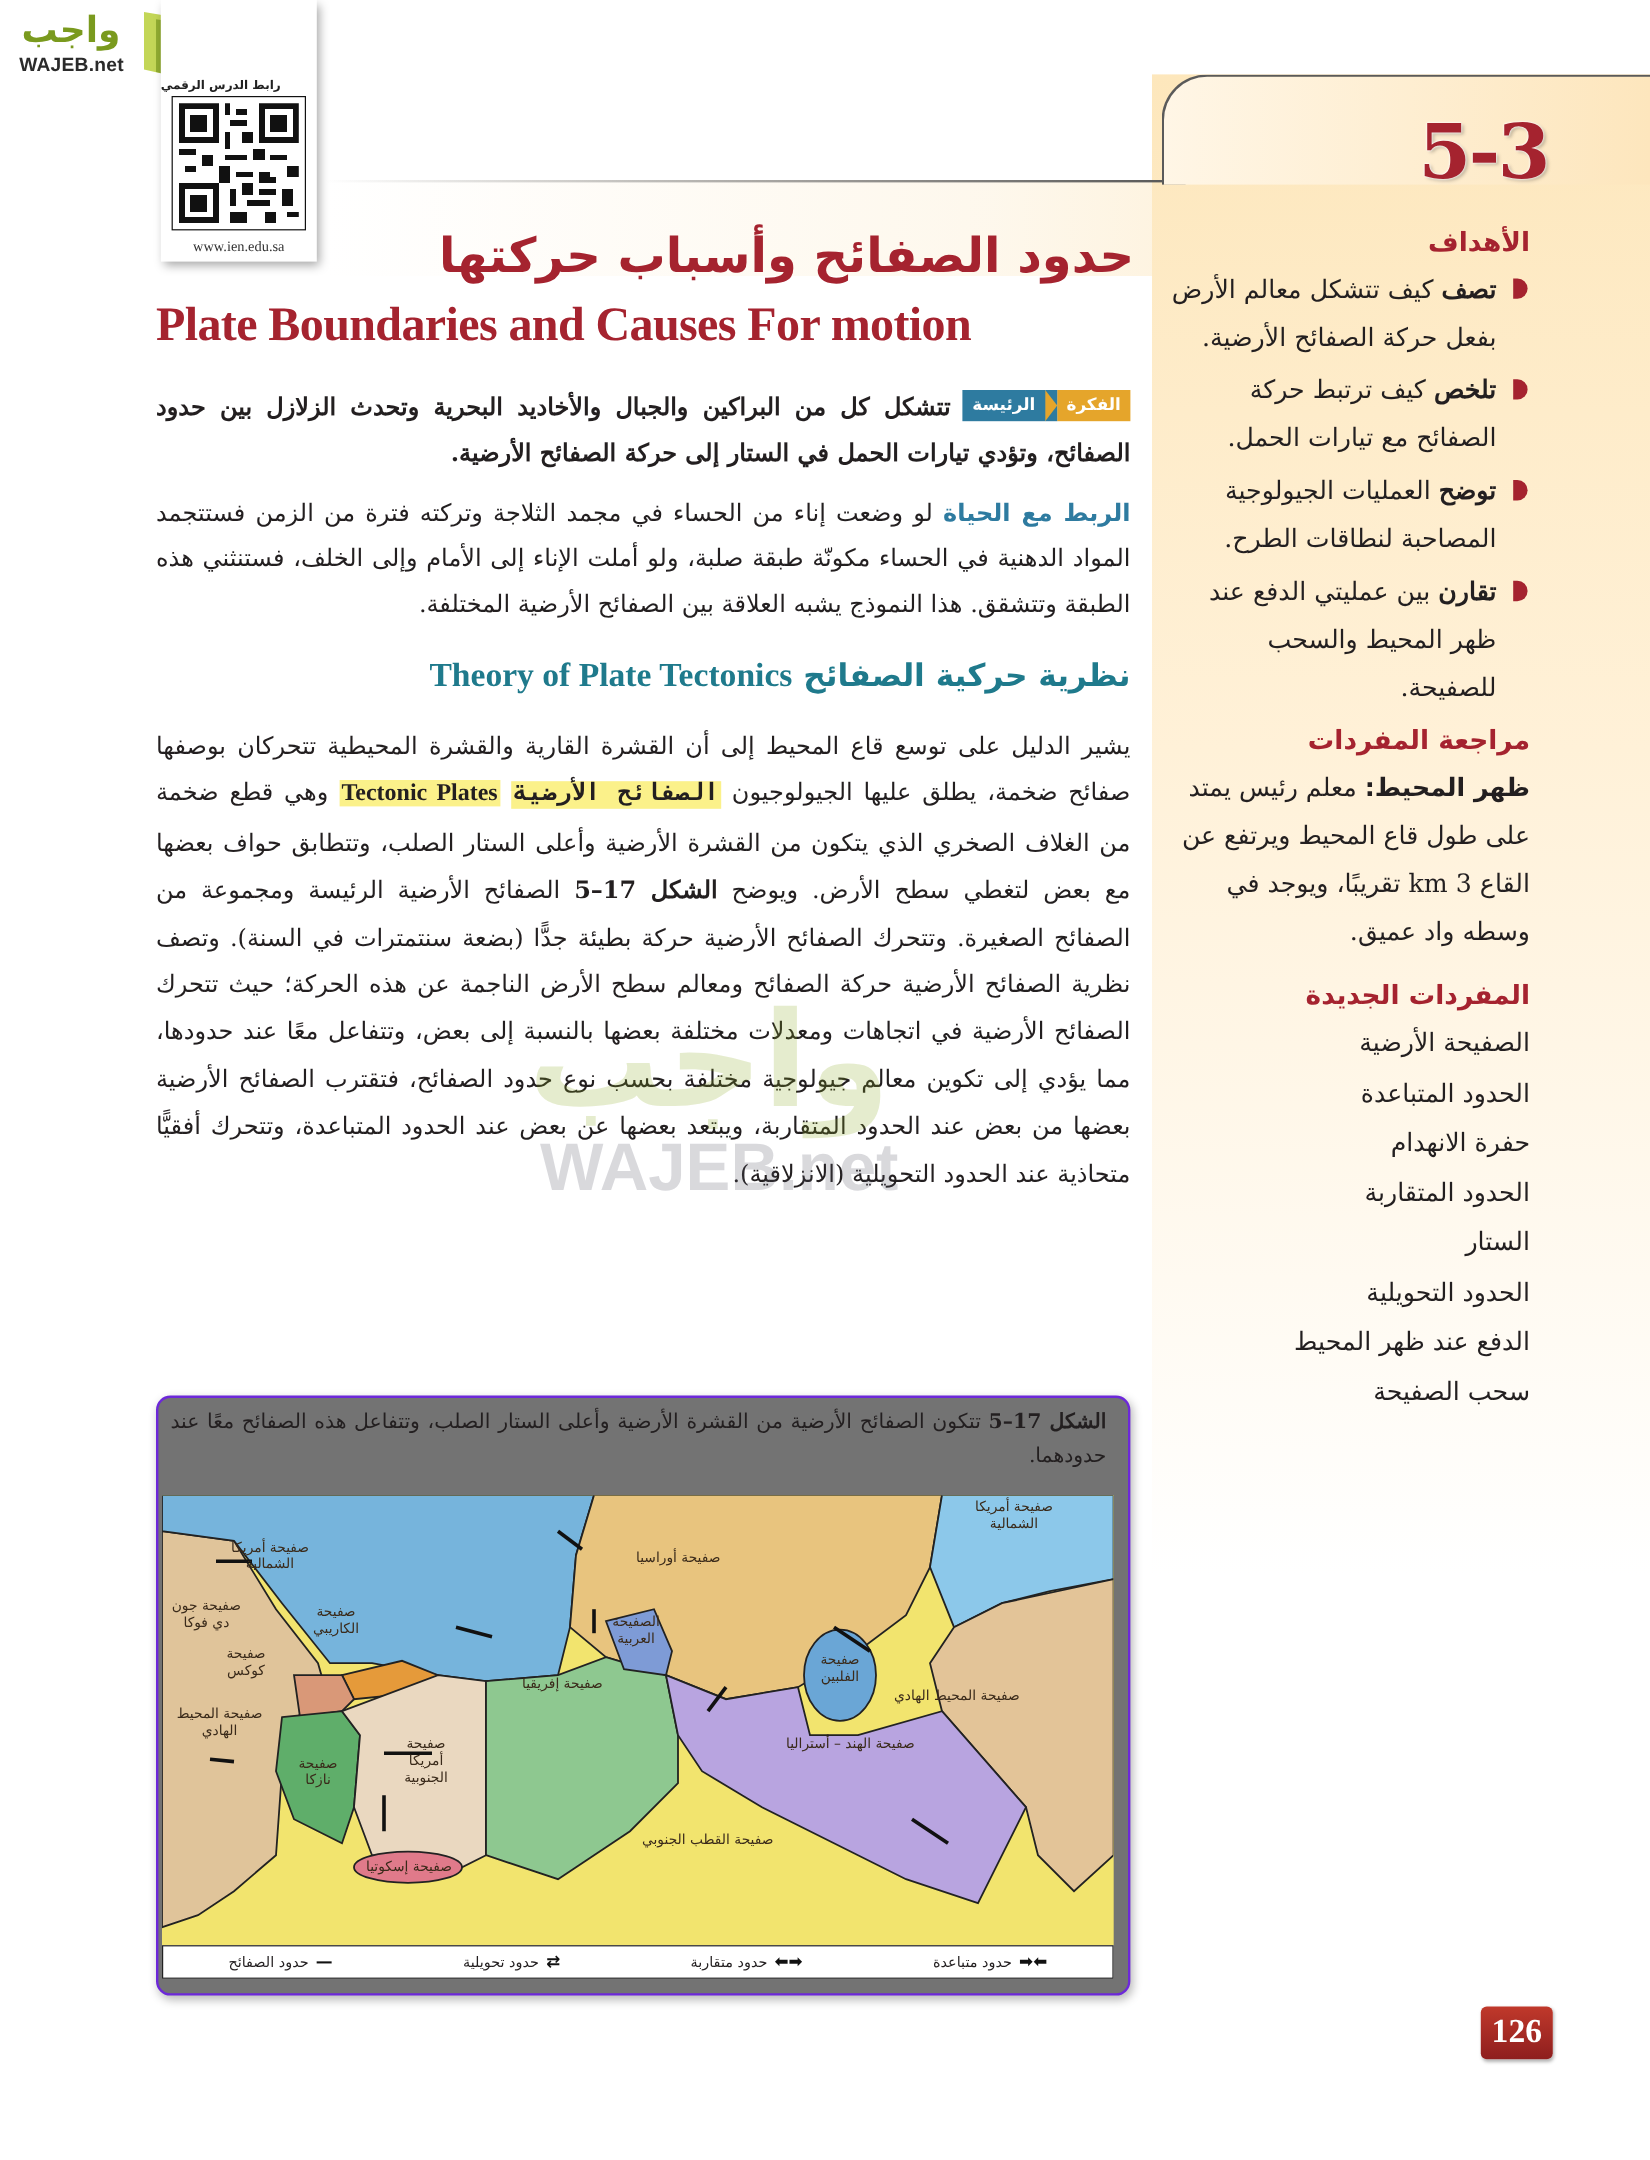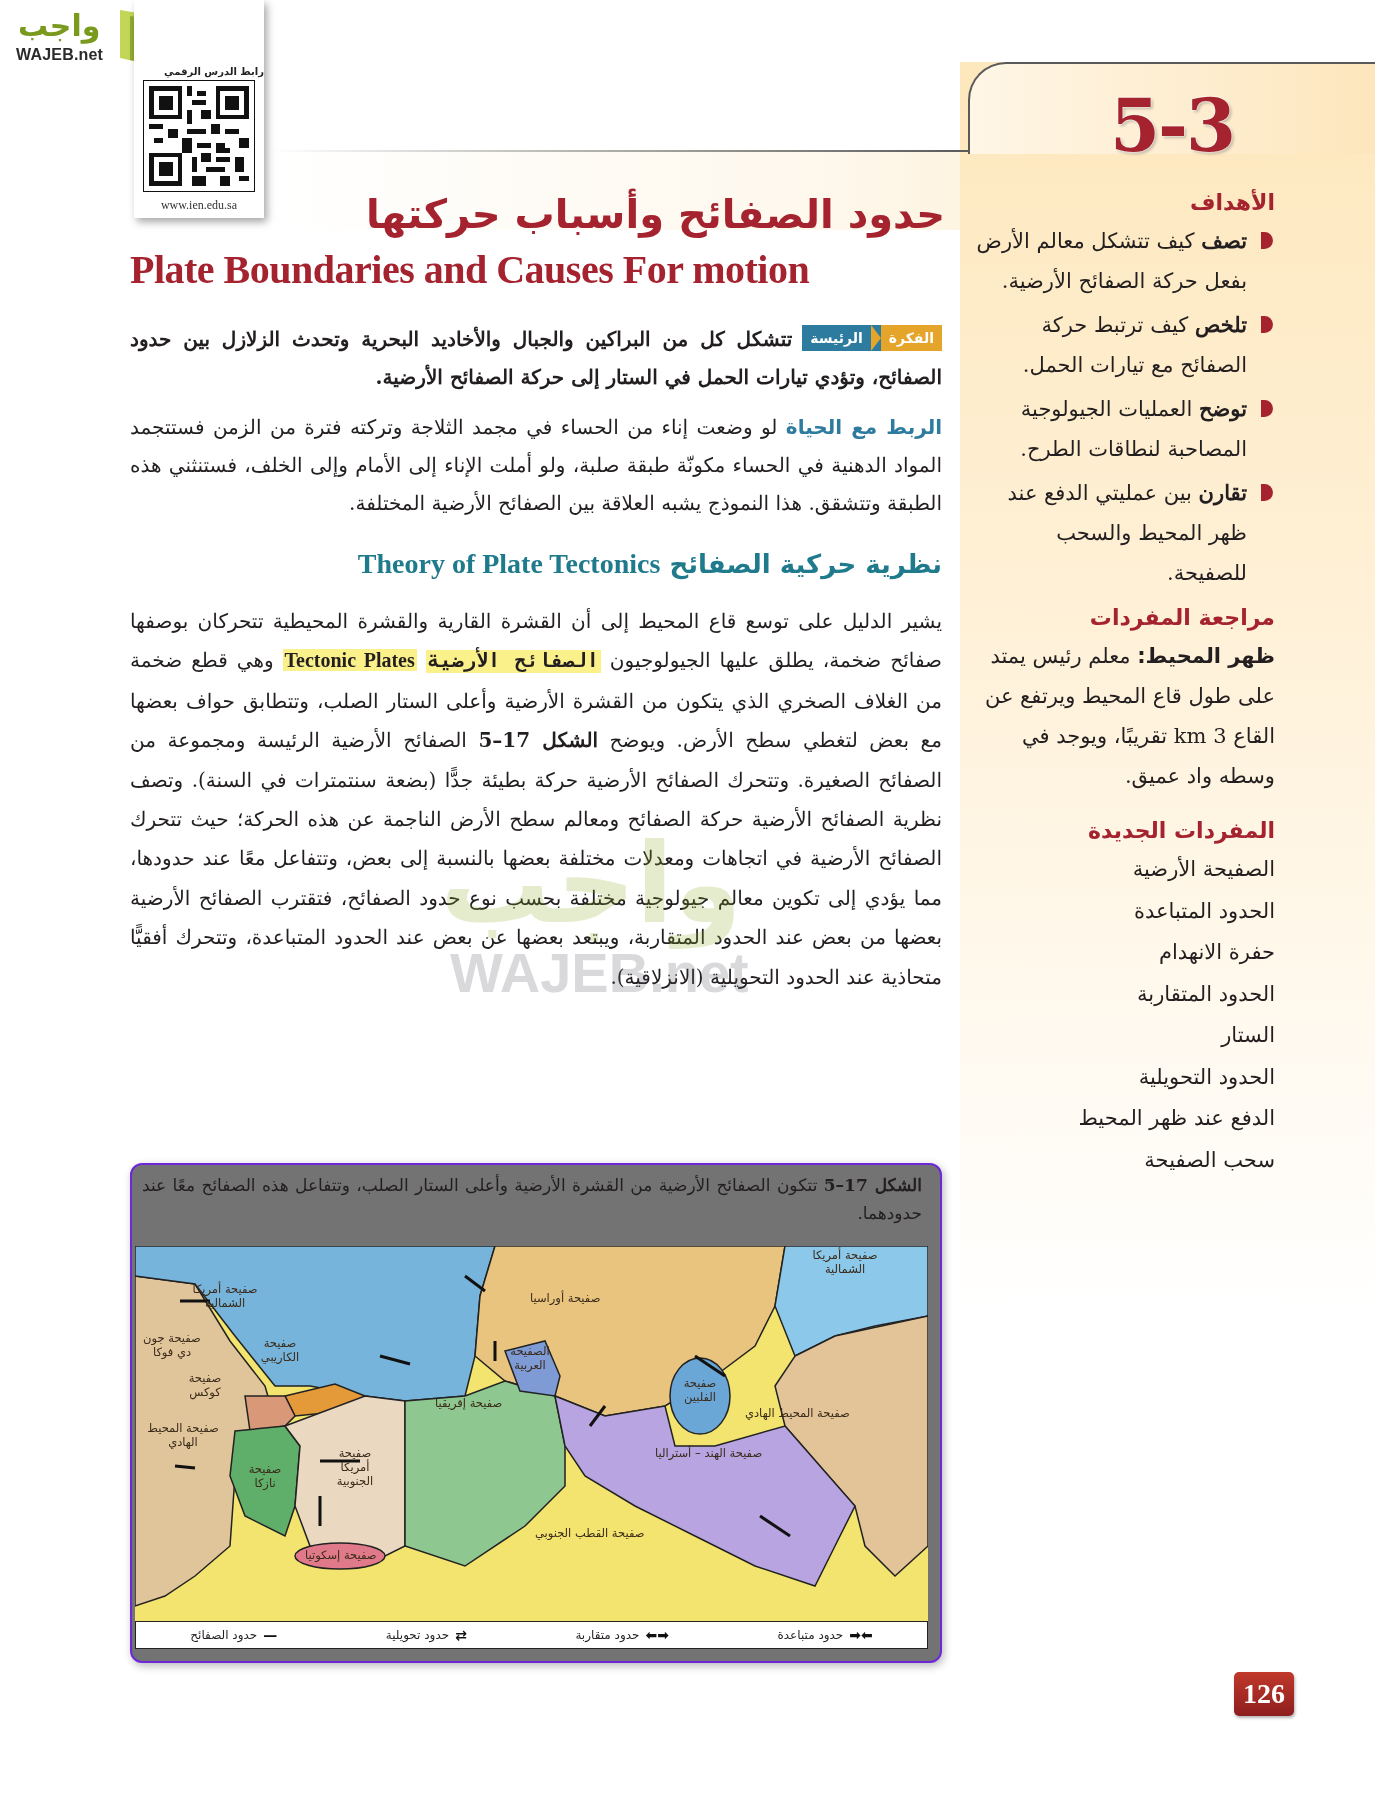--- a/index.html
+++ b/index.html
@@ -6,21 +6,21 @@
   html, body { width: 1375px; height: 1800px; background: #ffffff; overflow: hidden; }
   body { position: relative; font-family: "DejaVu Serif", serif; color: #231f20; }
 
   
   .brand { position: absolute; left: 8px; top: 6px; width: 180px; height: 60px; }
   .brand-ar { position: absolute; left: 10px; top: 2px; font-family: "DejaVu Sans", sans-serif; font-weight: bold; font-size: 30px; color: #7a9a1e; }
   .brand-en { position: absolute; left: 8px; top: 40px; font-family: "Liberation Sans", sans-serif; font-weight: bold; font-size: 16px; color: #2b2b2b; letter-spacing: 0.2px; }
   .brand-book { position: absolute; left: 108px; top: 0px; width: 80px; height: 62px; }
 
   .qr-card { position: absolute; left: 134px; top: 0; width: 130px; height: 218px; background: #fff; box-shadow: 3px 4px 8px rgba(0,0,0,0.35); }
-  .qr-label { position: absolute; top: 66px; width: 100%; text-align: right; font-family: "DejaVu Sans", sans-serif; font-weight: bold; font-size: 10px; color: #222; direction: rtl; }
+  .qr-label { position: absolute; top: 66px; width: 100%; text-align: left; font-family: "DejaVu Sans", sans-serif; font-weight: bold; font-size: 10px; color: #222; direction: rtl; }
   .qr-box { position: absolute; left: 9px; top: 80px; width: 112px; height: 112px; border: 1.5px solid #111; padding: 5px; background:#fff; }
   .qr-url { position: absolute; top: 198px; width: 100%; text-align: center; font-family: "Liberation Serif", serif; font-size: 12px; color: #333; }
 
   
   .header-band {
     position: absolute; left: 270px; top: 150px; width: 1105px; height: 80px;
     background: linear-gradient(90deg, rgba(255,255,255,0) 0%, rgba(253,243,224,0.6) 50%, #fde8c0 100%);
   }
   .sidebar-bg {
     position: absolute; left: 960px; top: 62px; width: 415px; height: 1250px;
@@ -31,22 +31,22 @@
     border-top: 2px solid #5a5a5a; border-left: 2px solid #5a5a5a;
     border-top-left-radius: 38px;
     background: linear-gradient(90deg, #fff6e6 0%, #fde6bd 100%);
   }
   .tab-underline {
     position: absolute; left: 270px; top: 150px; width: 700px; height: 2px;
     background: linear-gradient(90deg, rgba(90,90,90,0) 0%, #5a5a5a 100%);
   }
 
   .lesson-number {
-    position: absolute; left: 1110px; top: 78px; width: 180px; text-align: left;
-    font-family: "DejaVu Serif", serif; font-weight: bold; font-size: 72px; line-height: 96px;
+    position: absolute; left: 1110px; top: 78px; width: 180px; text-align: right;
+    font-family: "DejaVu Serif", serif; font-weight: bold; font-size: 63px; line-height: 96px;
     color: #a5232f; letter-spacing: -2px;
     text-shadow: 0 0 2px #fff, 0 0 2px #fff, 2px 2px 3px rgba(0,0,0,0.25);
   }
 
   
   .sidebar { position: absolute; left: 970px; top: 190px; width: 305px; direction: rtl; }
   .side-heading { font-family: "DejaVu Sans", sans-serif; font-weight: bold; font-size: 22px; color: #a5232f; margin-bottom: 6px; }
   .obj-list { list-style: none; }
   .obj-item { position: relative; padding-right: 28px; font-size: 21px; line-height: 40px; margin-bottom: 4px; }
   .obj-bullet { position: absolute; right: 2px; top: 11px; width: 12px; height: 17px; background: #a5232f; border-radius: 0 9px 9px 0; }

